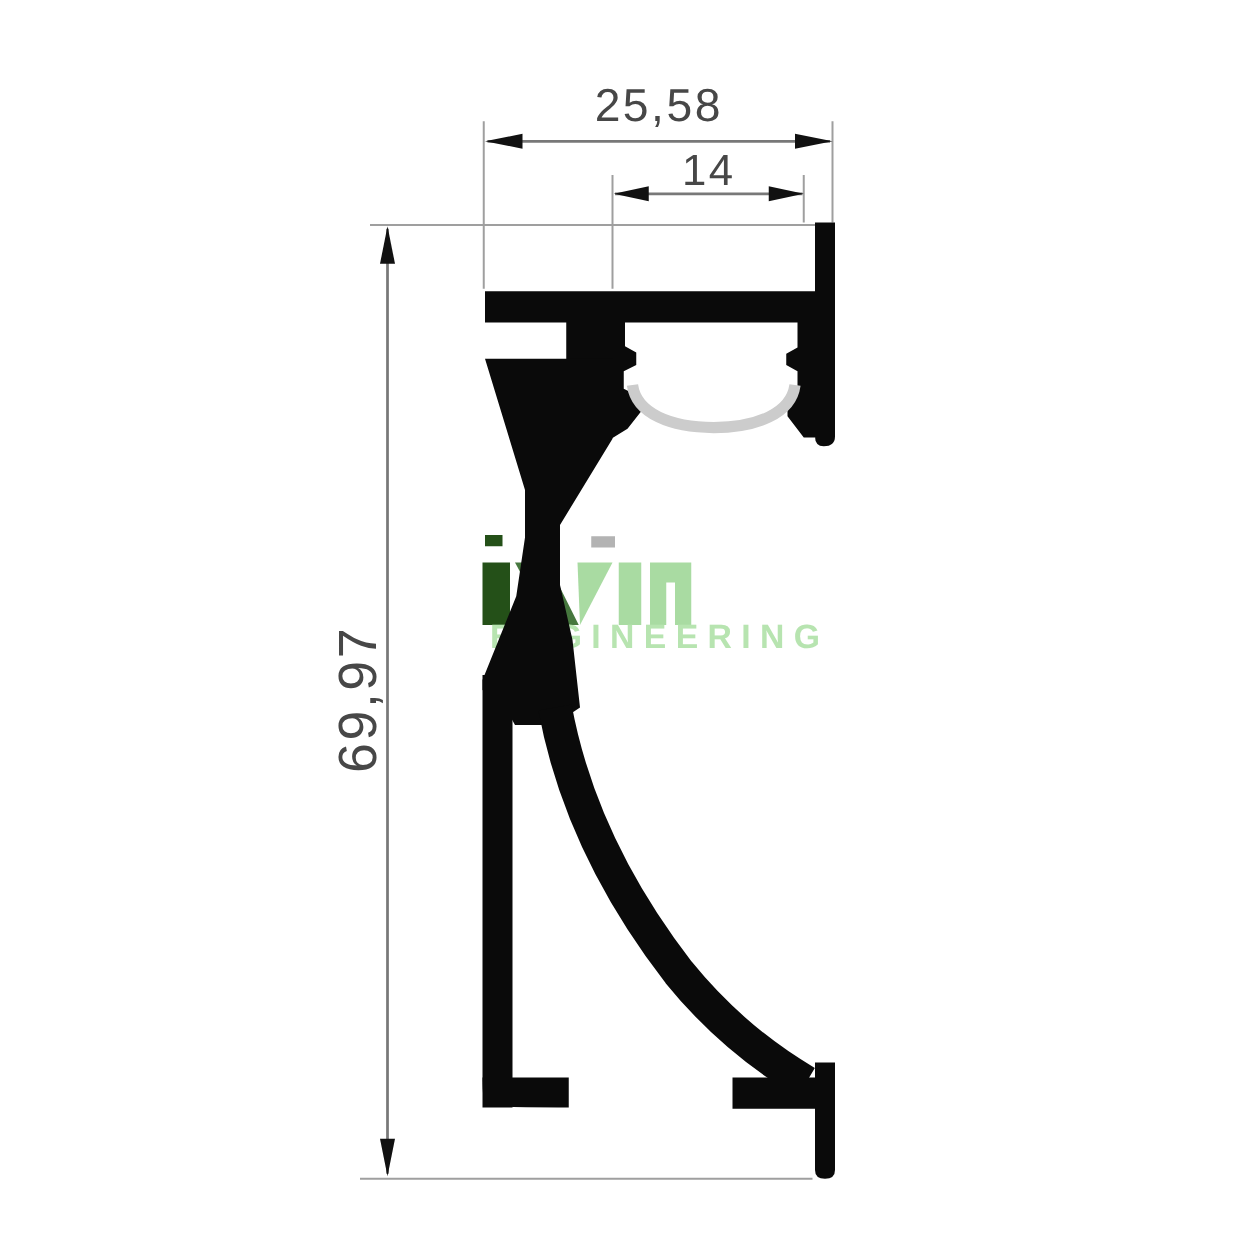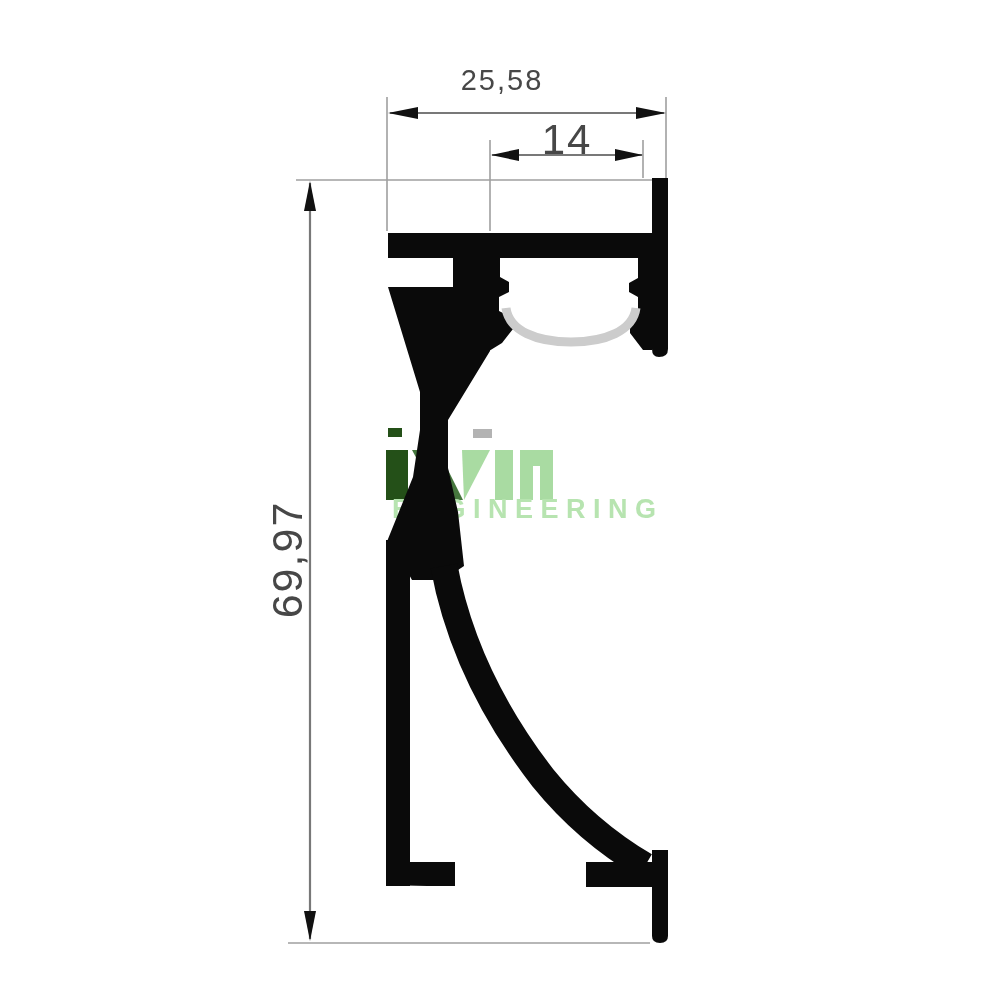--- a/index.html
+++ b/index.html
@@ -27,22 +27,22 @@
     font-family:"Liberation Sans", sans-serif;
     font-weight:bold;font-size:27px;letter-spacing:7.5px;
     fill:var(--wm-sub,#b7e4b0);
   }
   
   .dim{
     position:absolute;color:var(--dim-text,#474747);
     text-align:center;letter-spacing:2px;line-height:1;
     font-family:"Liberation Sans", sans-serif;
   }
-  .dim-top{left:402px;top:66px;width:200px;font-size:29px;}
-  .dim-slot{left:507px;top:119px;width:120px;font-size:42px;}
+  .dim-top{left:427px;top:66px;width:200px;font-size:37px;}
+  .dim-slot{left:507px;top:119px;width:120px;font-size:35px;}
   .dim-height{
     left:187px;top:538px;width:200px;font-size:43px;
     transform:rotate(-90deg);
   }
 </style>
 </head>
 <body>
 
 <div class="canvas">
 

